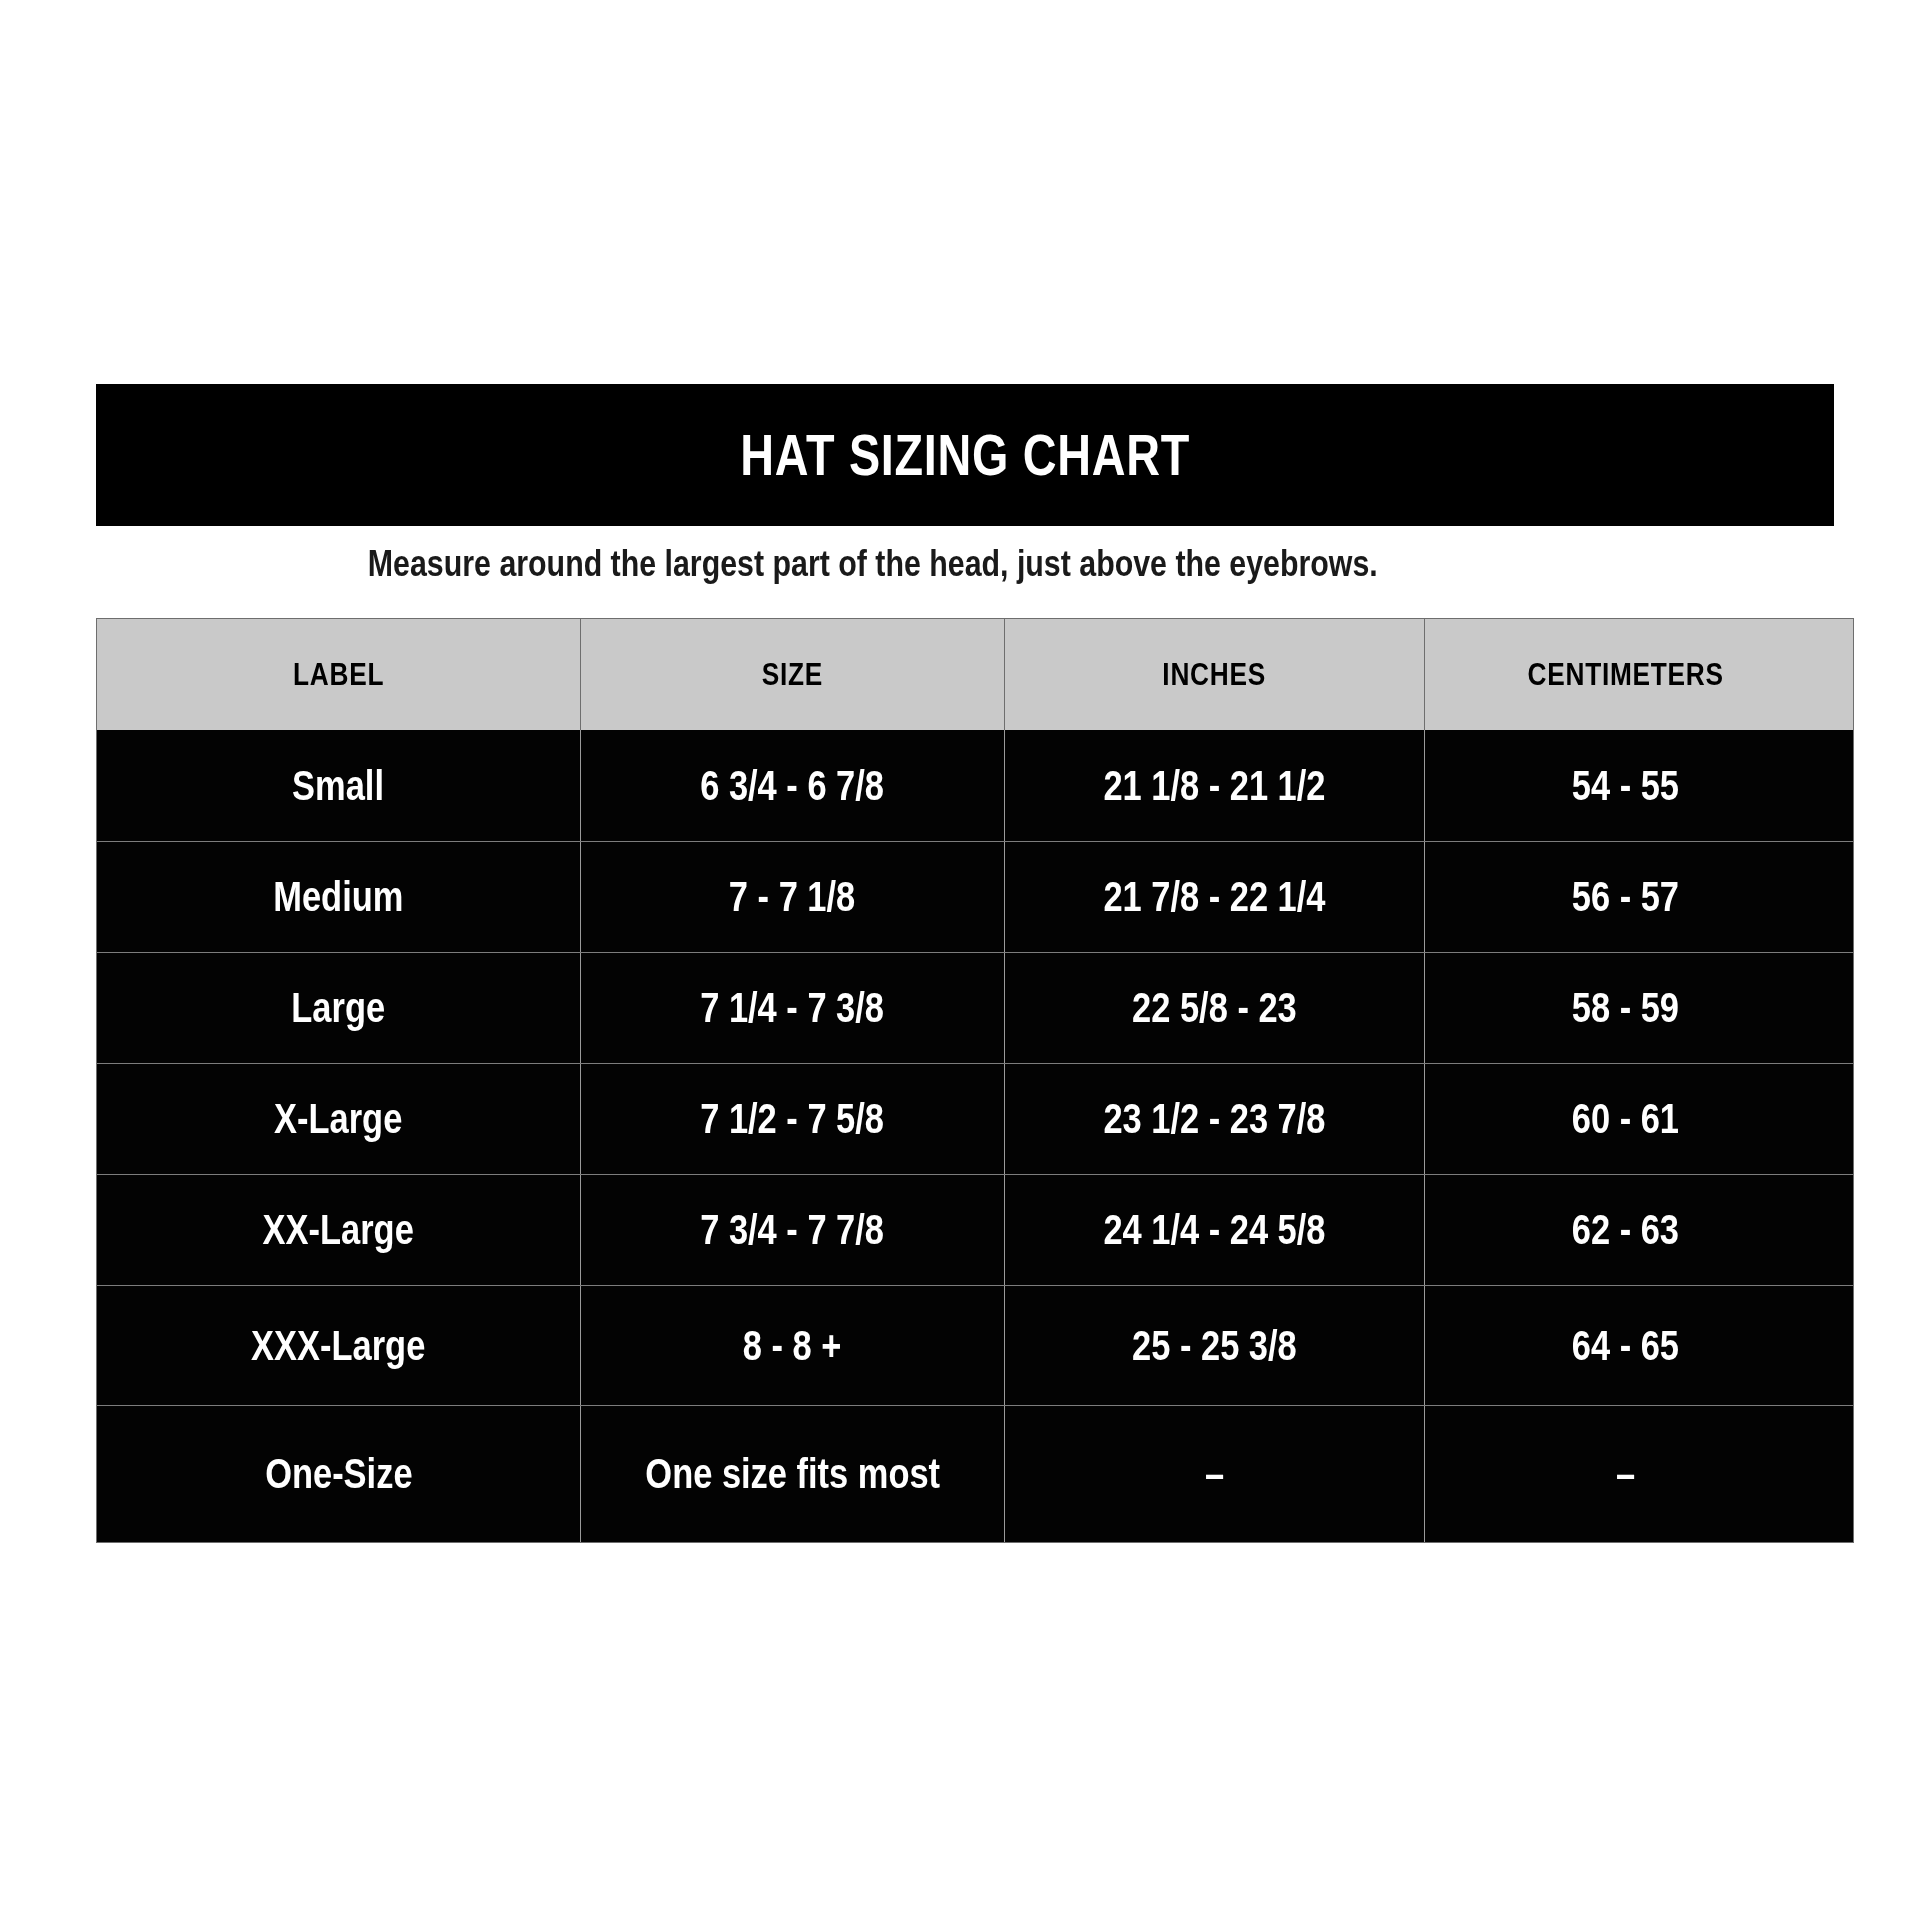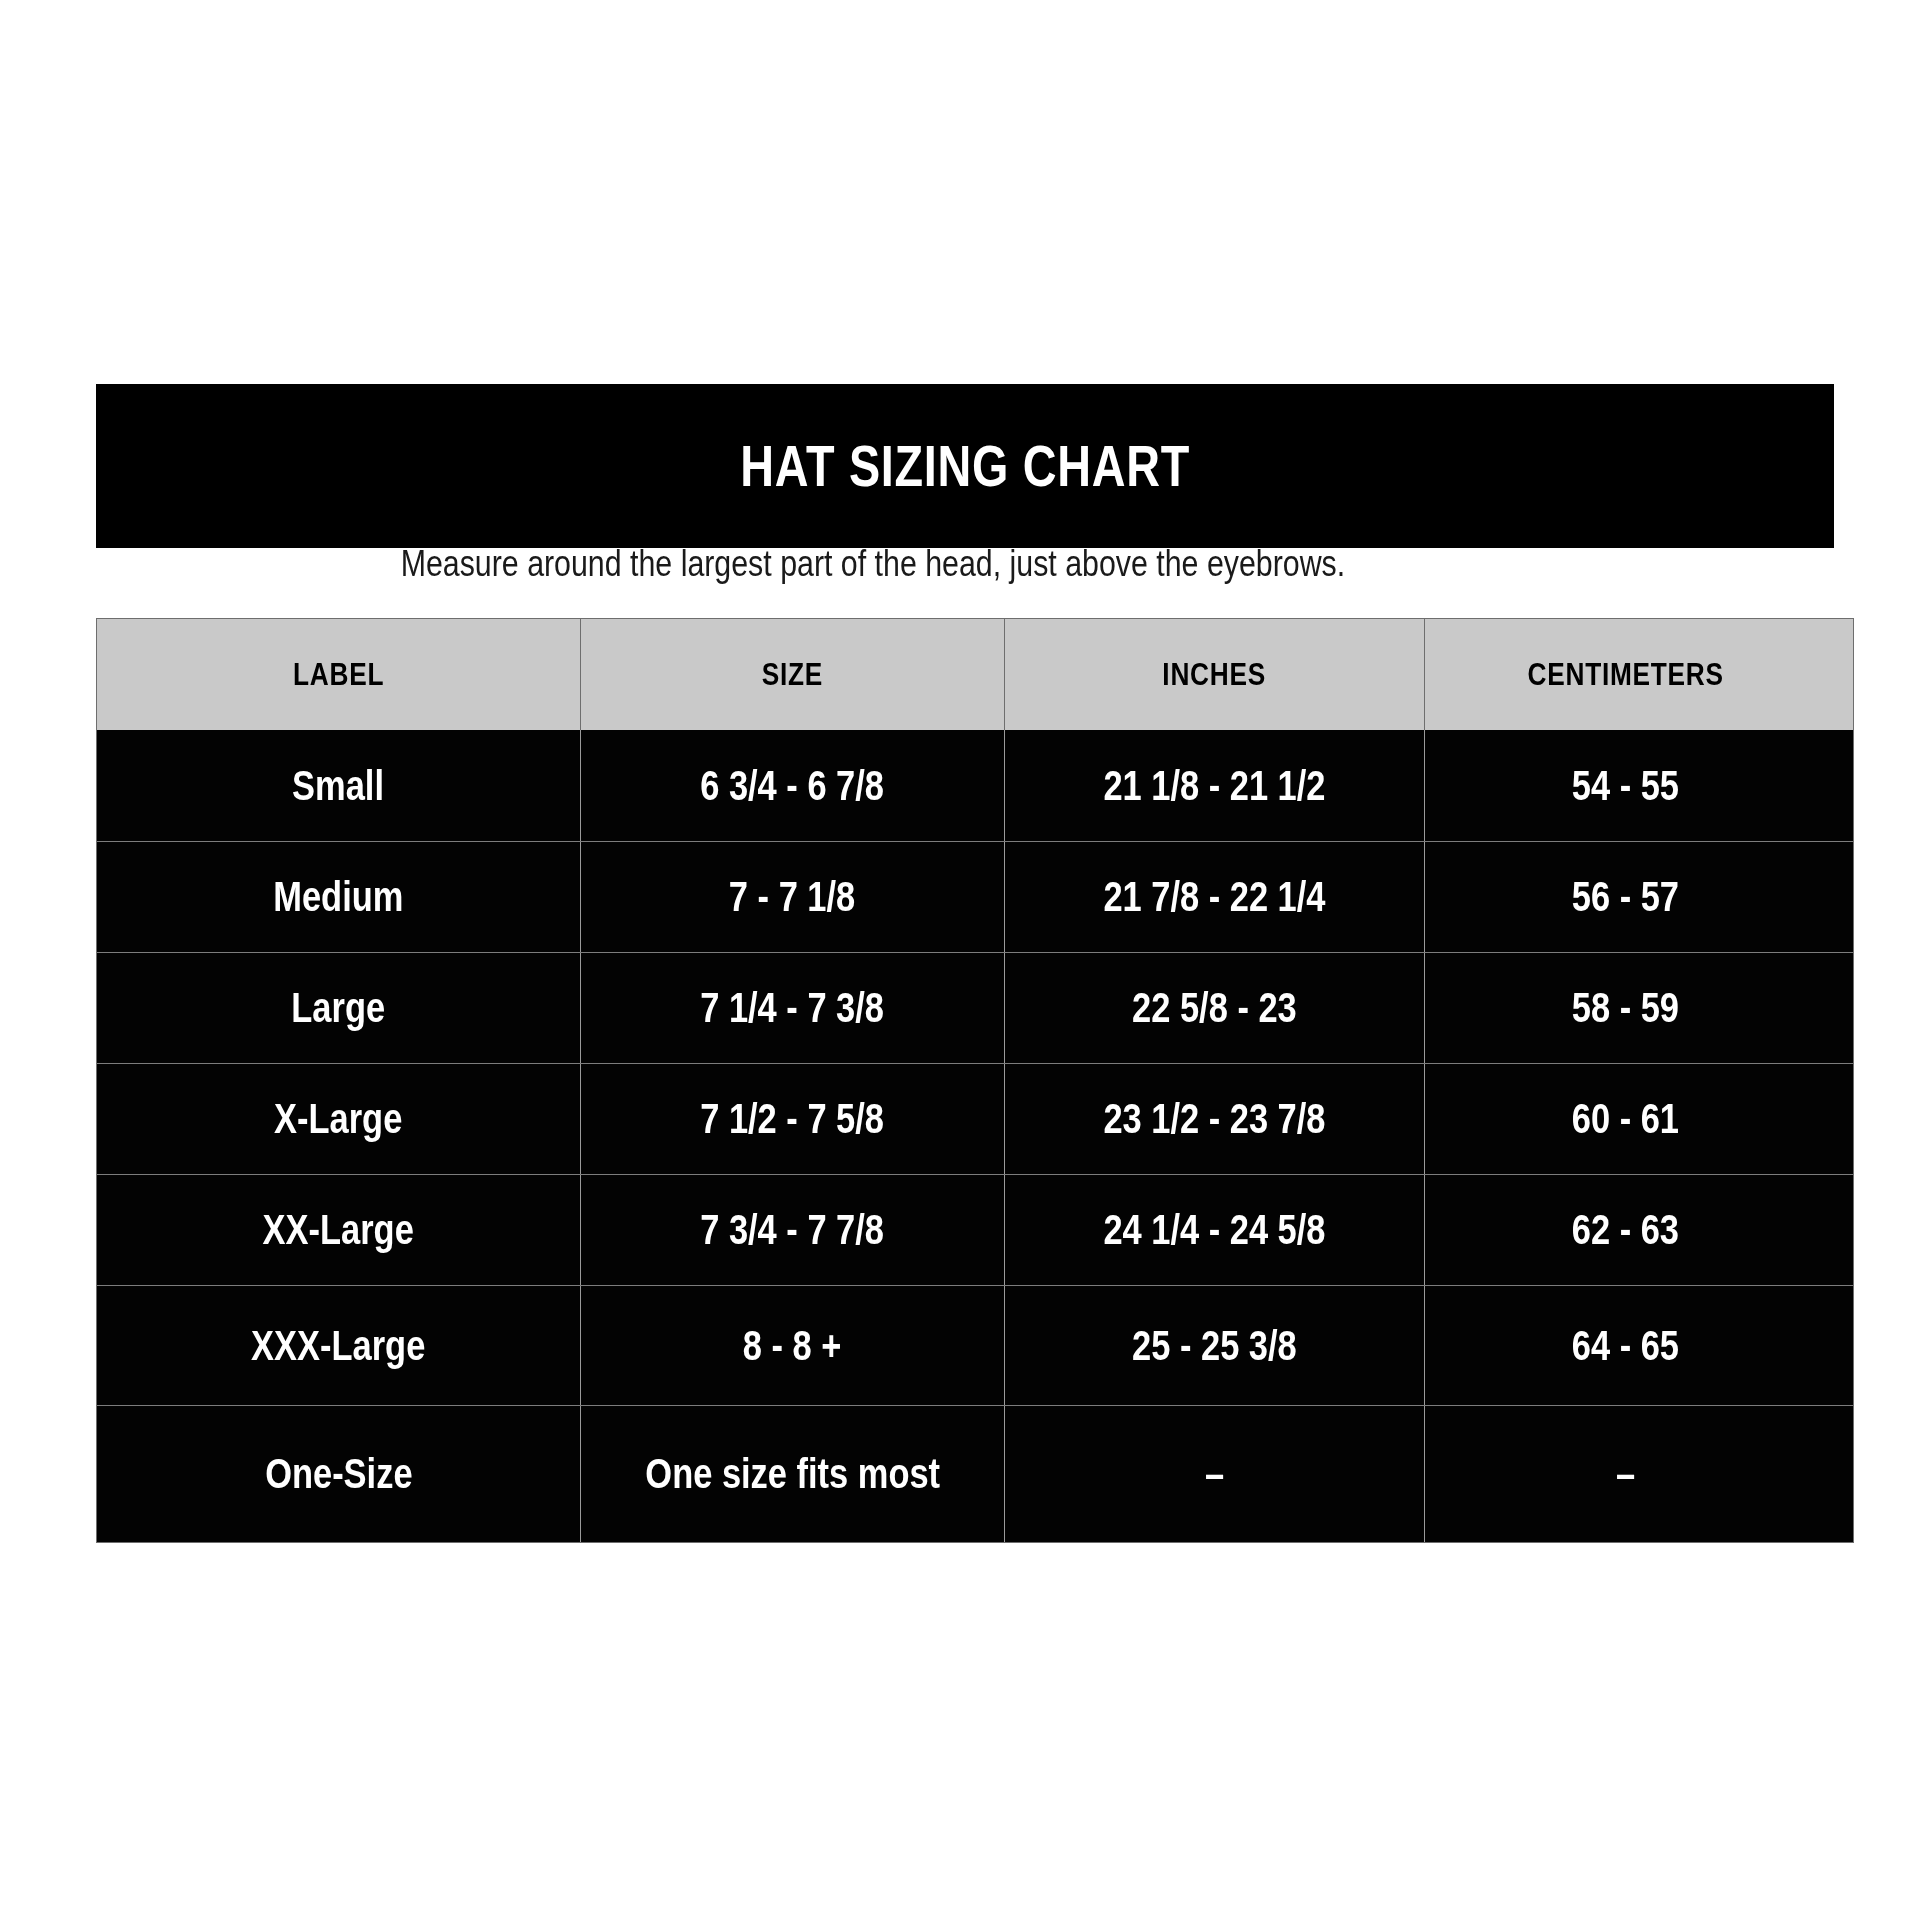--- a/index.html
+++ b/index.html
@@ -15,41 +15,41 @@
     display: inline-block;
     transform: scaleX(0.82);
     transform-origin: center;
     white-space: nowrap;
   }
   .title-bar {
     position: absolute;
     left: 96px;
     top: 384px;
     width: 1738px;
-    height: 164px;
+    height: 142px;
     background: #000000;
     display: flex;
     align-items: center;
     justify-content: center;
   }
   .title-bar .title {
     color: #ffffff;
     font-size: 57px;
     font-weight: bold;
     letter-spacing: 0.9px;
   }
   .subtitle-wrap {
     position: absolute;
     left: 0;
     top: 543px;
     width: 1746px;
     text-align: center;
     color: #1a1a1a;
     font-size: 37px;
-    font-weight: 400;
+    font-weight: 700;
   }
   .sizing-table {
     position: absolute;
     left: 96px;
     top: 618px;
     width: 1758px;
     border: 1.8px solid #6e6e6e;
     background: #000000;
   }
   .trow {

